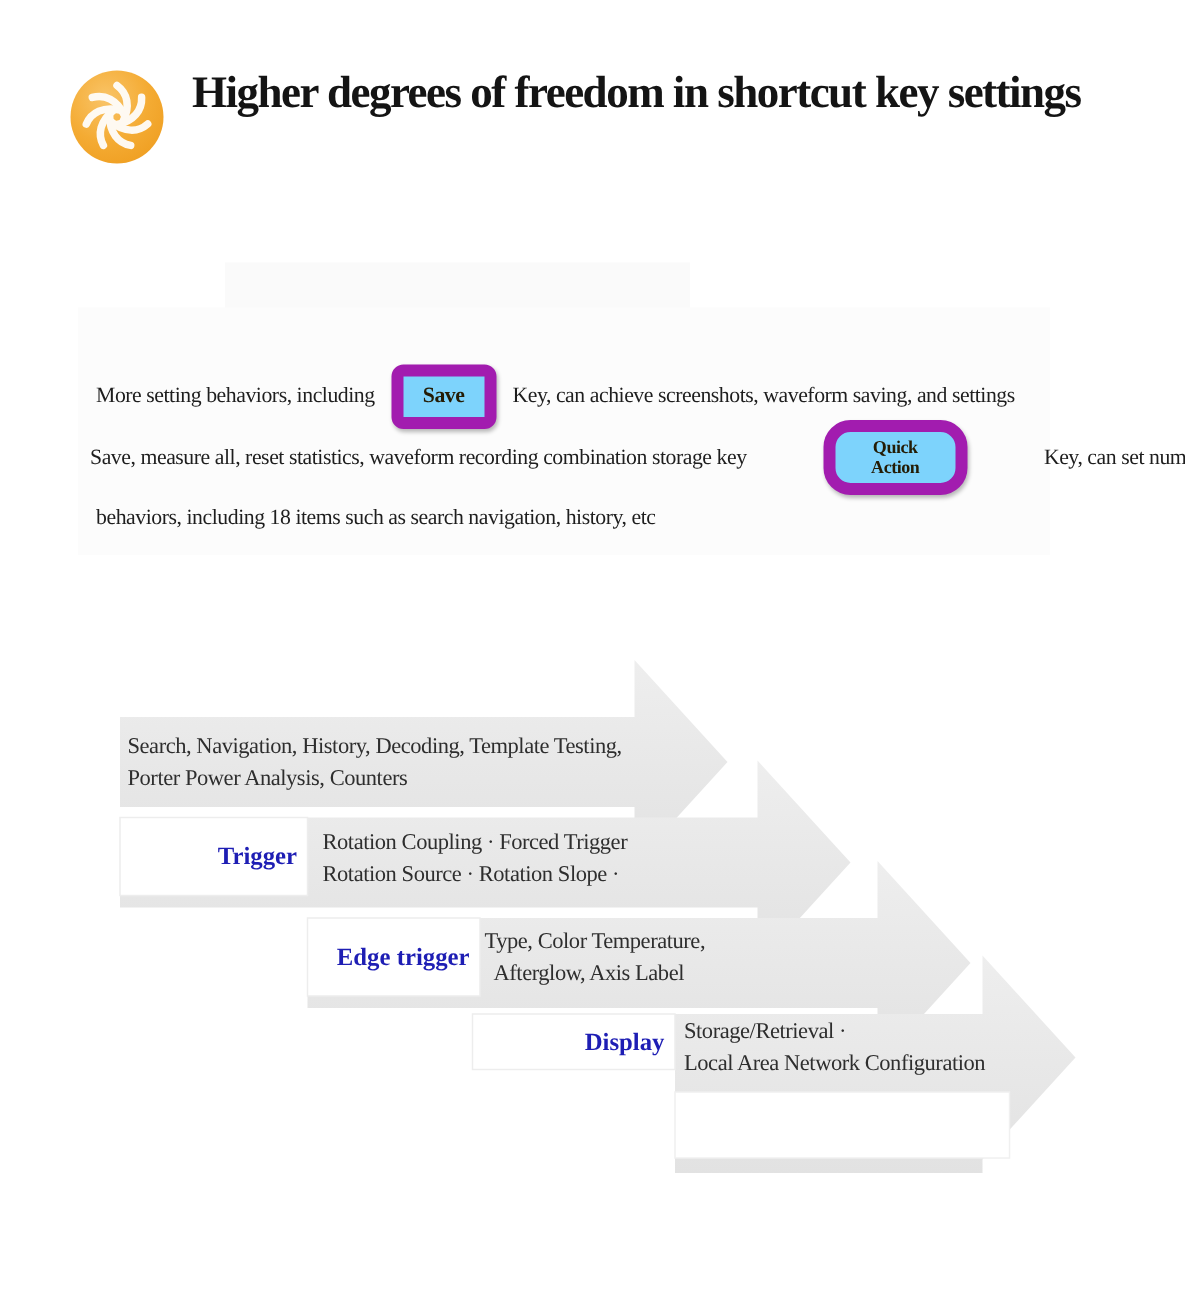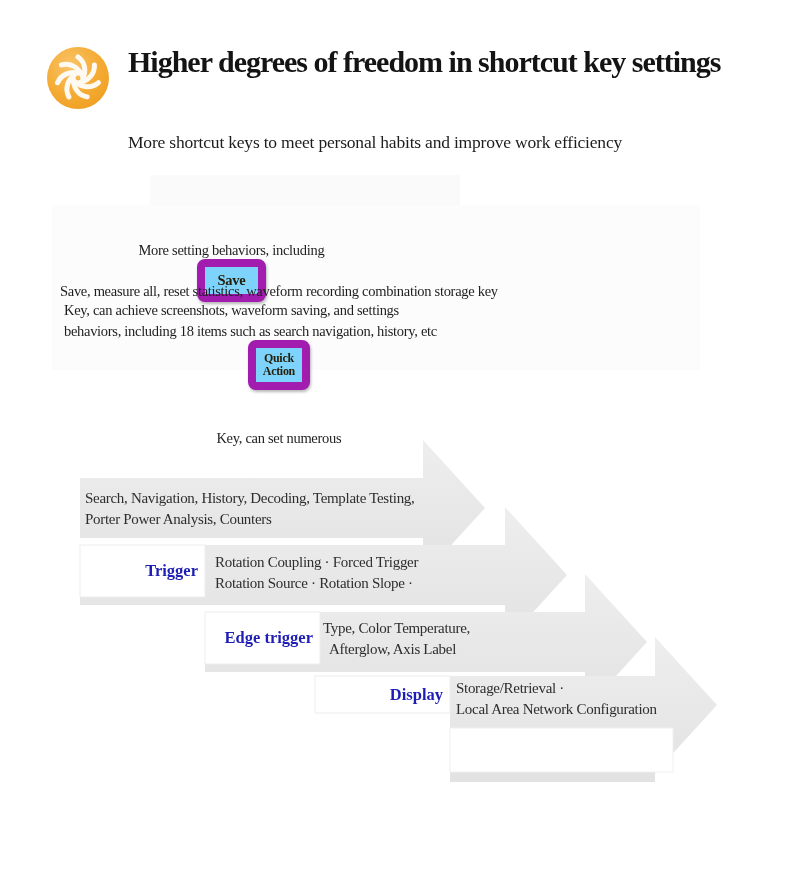--- a/index.html
+++ b/index.html
@@ -24,36 +24,36 @@
     left:128px;top:132px;width:650px;
     font-size:17.5px;color:#1d1d1d;letter-spacing:-0.2px;
   }
   #panel-1{left:150px;top:175px;width:310px;height:33px;background:#fafafa;}
   #panel-2{left:52px;top:205px;width:648px;height:165px;background:#fcfcfc;}
 
   
   .p-row{
     position:absolute;display:flex;align-items:center;
     white-space:nowrap;height:44px;
-    font-size:14.5px;letter-spacing:-0.3px;color:#1e1e1e;flex-direction:column;
+    font-size:14.5px;letter-spacing:-0.3px;color:#1e1e1e;
   }
   #p-row-1{left:64px;top:242px;}
   #p-row-2{left:60px;top:283px;gap:40px;}
   #p-row-3{left:64px;top:323px;}
   .p-row .txt{display:inline-block;}
 
   .key{
     display:inline-flex;flex-direction:column;align-items:center;justify-content:center;
     background:#7dd3fc;border:8px solid #a21caf;border-radius:8px;
     color:#241c05;font-weight:bold;
     box-shadow:1px 2px 3px rgba(0,0,0,0.28);
     margin:0 11px;cursor:pointer;
   }
   #save-key{font-size:14.5px;padding:5px 13px;}
-  #quick-action-key{font-size:12px;line-height:13px;padding:4px 7px;}
+  #quick-action-key{font-size:12px;line-height:13px;padding:4px 24px;border-radius:18px;}
 
   
   #cascade-svg{position:absolute;left:0;top:0;}
 
   .arrow-text{
     position:absolute;
     font-size:15px;line-height:21px;letter-spacing:-0.3px;color:#2e2e2e;
   }
   #arrow-text-1{left:85px;top:488px;}
   #arrow-text-2{left:215px;top:552px;}
@@ -89,21 +89,20 @@
       <path d="M0,-21 C7,-16 9,-7 4,3" transform="rotate(51.4)"></path>
       <path d="M0,-21 C7,-16 9,-7 4,3" transform="rotate(102.8)"></path>
       <path d="M0,-21 C7,-16 9,-7 4,3" transform="rotate(154.2)"></path>
       <path d="M0,-21 C7,-16 9,-7 4,3" transform="rotate(205.6)"></path>
       <path d="M0,-21 C7,-16 9,-7 4,3" transform="rotate(257)"></path>
       <path d="M0,-21 C7,-16 9,-7 4,3" transform="rotate(308.4)"></path>
     </g>
   </svg>
 
   <h1 id="title" class="abs" style="margin:0;">Higher degrees of freedom in shortcut key settings</h1>
-  <div id="subtitle" class="abs">More shortcut keys to meet personal habits and improve work efficiency</div>
 
   <div id="panel-1" class="abs"></div>
   <div id="panel-2" class="abs"></div>
 
   <div id="p-row-1" class="p-row">
     <span class="txt">More setting behaviors, including</span>
     <span id="save-key" class="key">Save</span>
     <span class="txt">Key, can achieve screenshots, waveform saving, and settings</span>
   </div>
 

